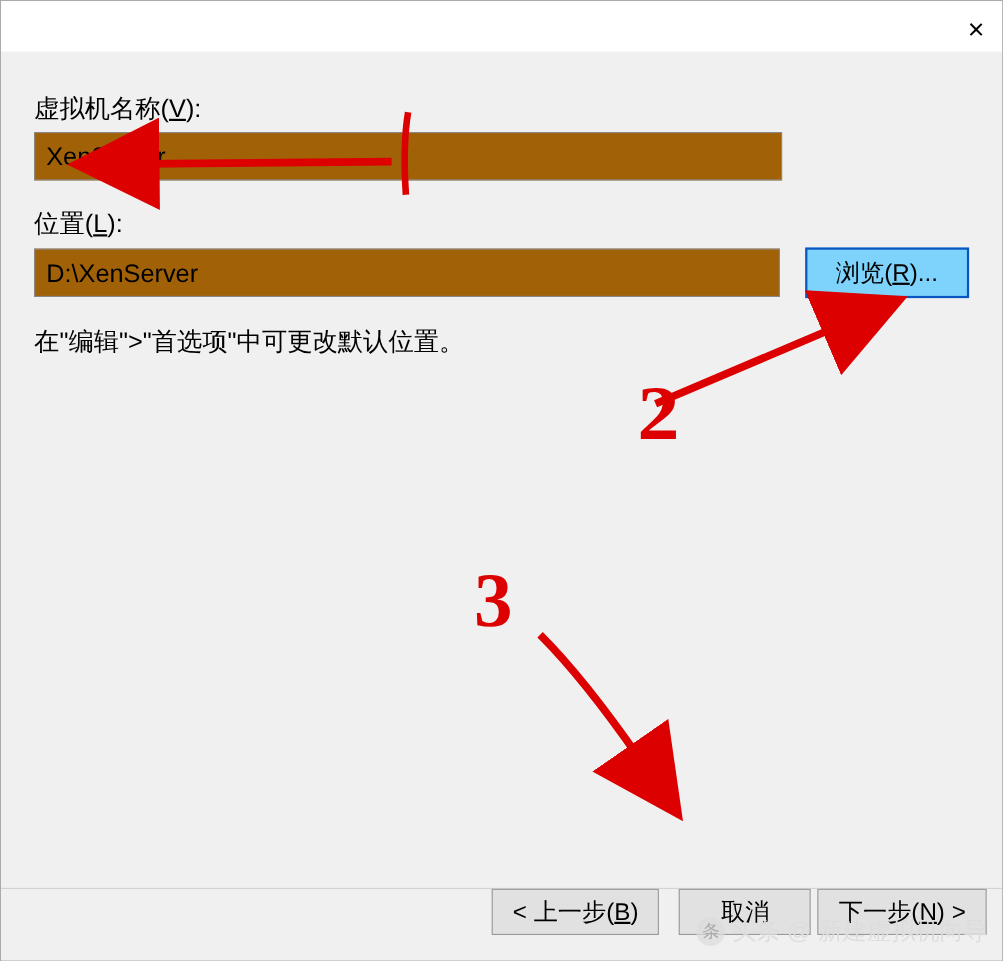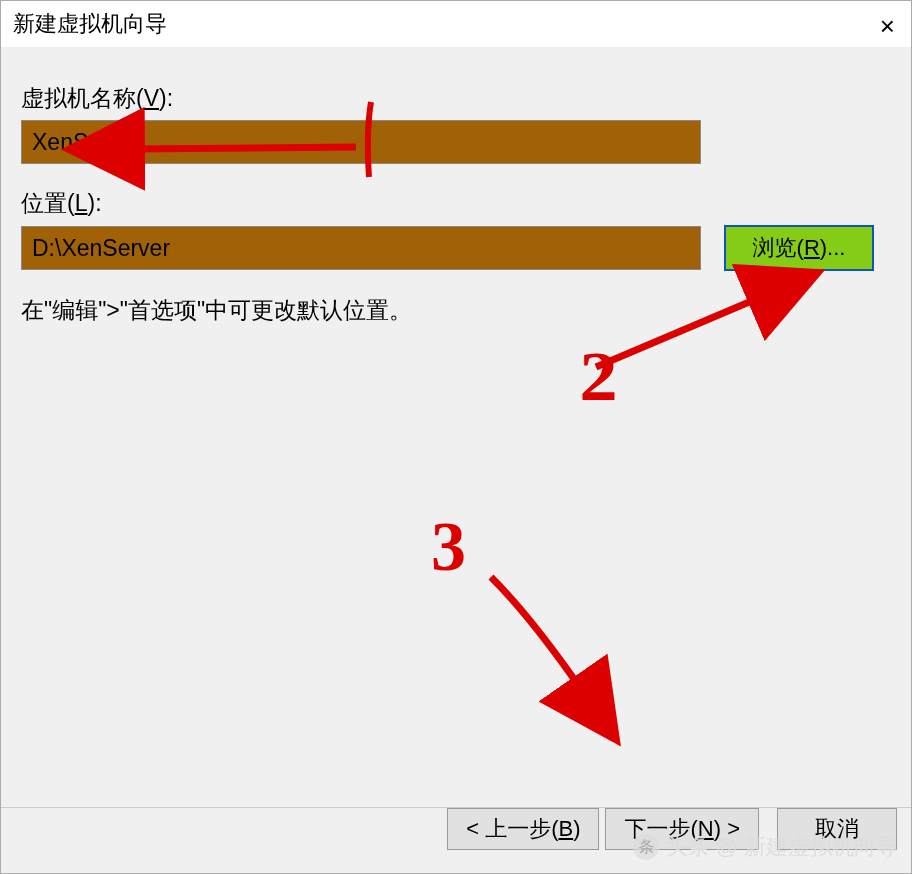--- a/index.html
+++ b/index.html
@@ -49,21 +49,21 @@
       font-weight: bold;
       margin-left: 36px;
     }
     .header-subtitle {
       font-size: 23px;
       margin-left: 68px;
       margin-top: 14px;
     }
     .content {
       flex: 1;
-      padding: 36px 30px 10px 20px;
+      padding: 36px 30px 10px 30px;
       position: relative;
       background: #f0f0f0;
     }
     .field-group { margin-bottom: 24px; }
     .field-label {
       font-size: 23px;
       display: block;
       margin-bottom: 6px;
     }
     .field-label .key { text-decoration: underline; }
@@ -75,21 +75,21 @@
       padding: 4px 10px;
       font-family: inherit;
     }
     .name-input { width: 680px; display: block; }
     .loc-row { display: flex; align-items: center; gap: 23px; }
     .loc-input { width: 680px; }
     .browse-btn {
       height: 46px;
       width: 150px;
       border: 2px solid #0a55bf;
-      background: #84cc16;
+      background: #7dd3fc;
       font-size: 22px;
       font-family: inherit;
       cursor: pointer;
     }
     .browse-btn .key { text-decoration: underline; }
     .hint-text {
       font-size: 23px;
       margin-top: 22px;
     }
     .footer {
@@ -143,21 +143,20 @@
       justify-content: center;
       font-size: 16px;
     }
   </style>
 </head>
 <body>
 
 <div class="window">
 
   <div class="titlebar">
-    <span class="titlebar-title">新建虚拟机向导</span>
     <span class="close-btn">×</span>
   </div>
 
 
   <div class="content">
 
     <div class="field-group">
       <label class="field-label">
         <span>虚拟机名称(</span><span class="key">V</span><span>):</span>
       </label>
@@ -195,24 +194,24 @@
     </svg>
     <div class="annot-num" style="left:580px; top:290px; transform:scaleX(1.1);">2</div>
     <div class="annot-num" style="left:430px; top:460px;">3</div>
 
   </div>
 
   <div class="footer">
     <button class="footer-btn">
       <span>&lt; 上一步(</span><span class="key">B</span><span>)</span>
     </button>
+    <button class="footer-btn cancel">取消</button>
     <button class="footer-btn">
       <span>下一步(</span><span class="key">N</span><span>) &gt;</span>
     </button>
-    <button class="footer-btn cancel">取消</button>
   </div>
 
   <div class="watermark">
     <span class="watermark-icon">条</span>
     <span>头条 @ 新建虚拟机向导</span>
   </div>
 
 </div>
 
 </body></html>

